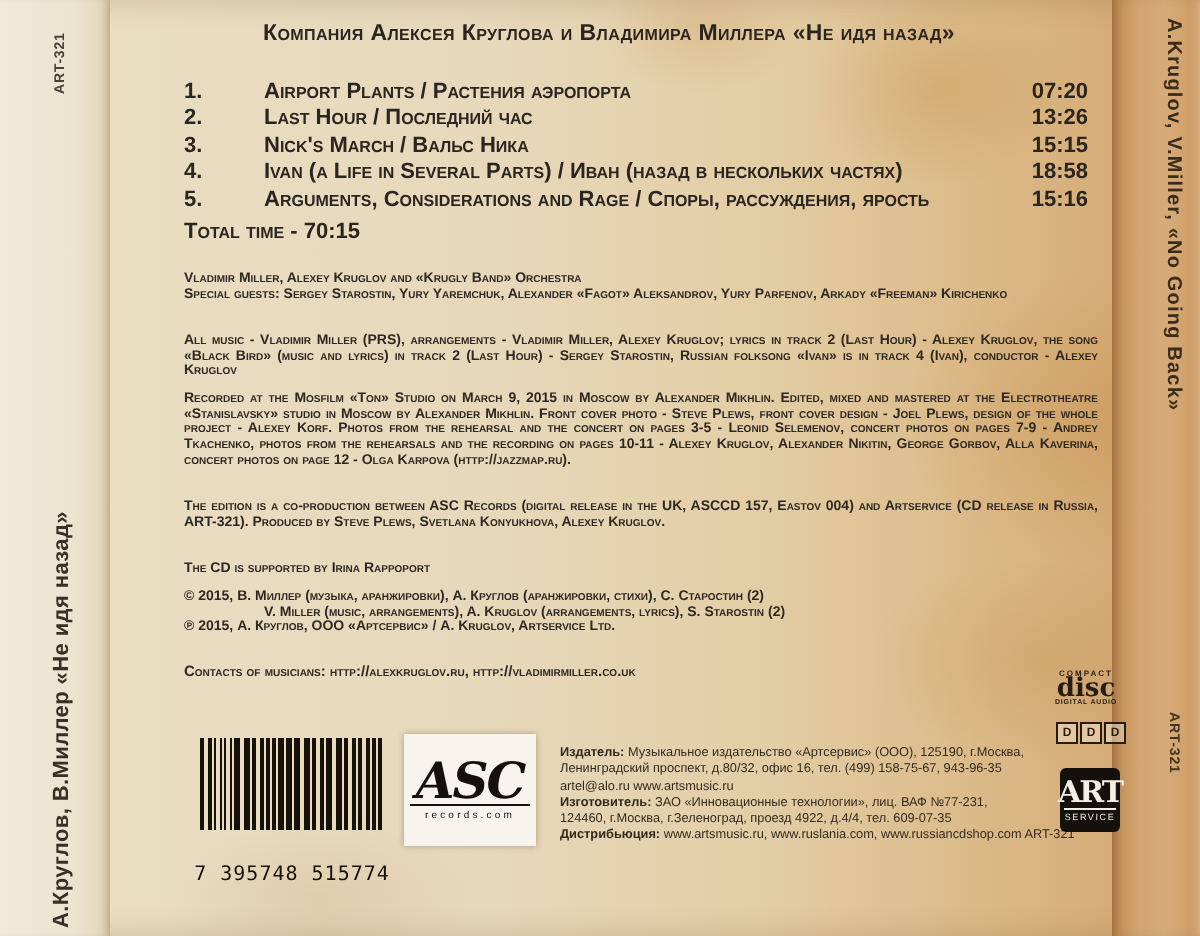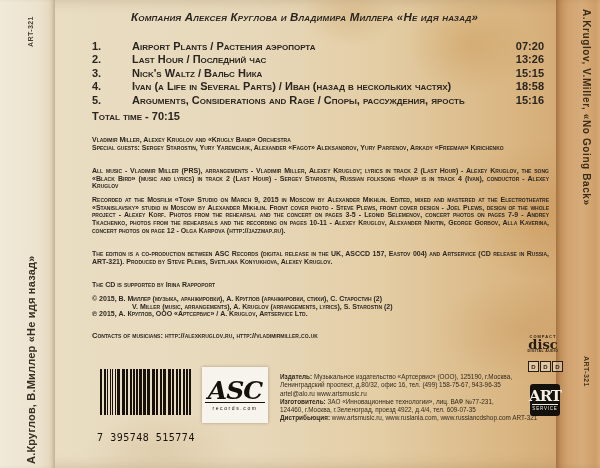--- a/index.html
+++ b/index.html
@@ -24,21 +24,21 @@
     background:linear-gradient(90deg,#c08c55 0%,#d2a470 30%,#d7ac7a 60%,#cc9a63 100%);
     box-shadow:inset 4px 0 6px -3px rgba(110,70,30,.55), inset -3px 0 4px -2px rgba(255,240,210,.35);}
   .rot-up{position:absolute;transform-origin:0 0;transform:rotate(-90deg);white-space:nowrap;}
   .rot-down{position:absolute;transform-origin:0 0;transform:rotate(90deg);white-space:nowrap;}
   .spine-cat-left{left:27px;top:47px;font-size:7px;font-weight:bold;letter-spacing:.4px;color:#4a4036;}
   .spine-title-left{left:25px;top:464px;font-size:11px;font-weight:bold;color:#3a2f23;letter-spacing:.2px;}
   .spine-title-right{left:592px;top:9px;font-size:10px;font-weight:bold;color:#3b2c1a;letter-spacing:.6px;}
   .spine-cat-right{left:590px;top:356px;font-size:7px;font-weight:bold;color:#45341f;letter-spacing:.4px;}
   
   .title{position:absolute;left:55px;top:11px;width:499px;text-align:center;
-    font-size:11.5px;font-weight:bold;letter-spacing:.2px;font-style:italic;}
+    font-size:11.5px;font-weight:bold;letter-spacing:.2px;}
   .tracks{position:absolute;left:92px;top:40px;width:452px;font-size:11px;font-weight:bold;line-height:13.4px;}
   .trow{display:flex;}
   .tnum{width:16px;flex:none;}
   .ttitle{flex:1;margin-left:24px;}
   .ttime{flex:none;margin-left:8px;}
   .total{position:absolute;left:92px;top:110px;font-size:11px;font-weight:bold;}
   
   .para{position:absolute;left:92px;width:457px;font-size:7px;font-weight:bold;
     line-height:7.7px;text-align:justify;white-space:pre-line;color:#2e2822;}
   .p-lineup{top:136px;}
@@ -98,21 +98,21 @@
       <span class="ttitle">Airport Plants / Растения аэропорта</span>
       <span class="ttime">07:20</span>
     </div>
     <div class="trow">
       <span class="tnum">2.</span>
       <span class="ttitle">Last Hour / Последний час</span>
       <span class="ttime">13:26</span>
     </div>
     <div class="trow">
       <span class="tnum">3.</span>
-      <span class="ttitle">Nick's Waltz / Вальс Ника</span>
+      <span class="ttitle">Nick's March / Вальс Ника</span>
       <span class="ttime">15:15</span>
     </div>
     <div class="trow">
       <span class="tnum">4.</span>
       <span class="ttitle">Ivan (a Life in Several Parts) / Иван (назад в нескольких частях)</span>
       <span class="ttime">18:58</span>
     </div>
     <div class="trow">
       <span class="tnum">5.</span>
       <span class="ttitle">Arguments, Considerations and Rage / Споры, рассуждения, ярость</span>

